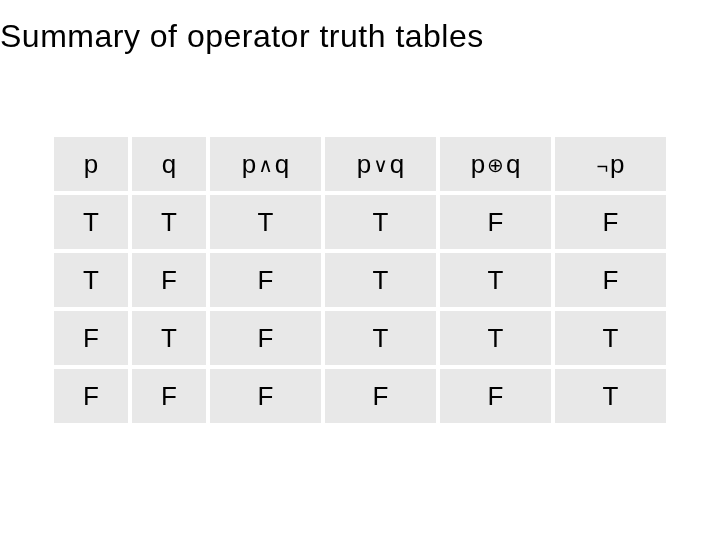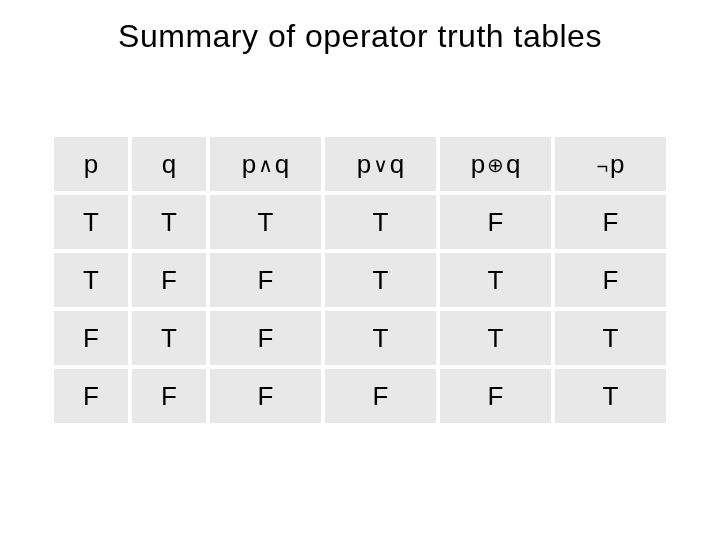--- a/index.html
+++ b/index.html
@@ -10,21 +10,20 @@
     color: #000;
     overflow: hidden;
   }
   .slide {
     width: 720px;
     height: 540px;
     position: relative;
     padding-top: 18px;
   }
   .title {
-    text-align: center;
     font-size: 32px;
     font-weight: normal;
     margin-bottom: 78px;
     letter-spacing: 0.5px;
   }
   .table-wrap {
     margin: 0 auto;
     width: 620px;
   }
   table {

